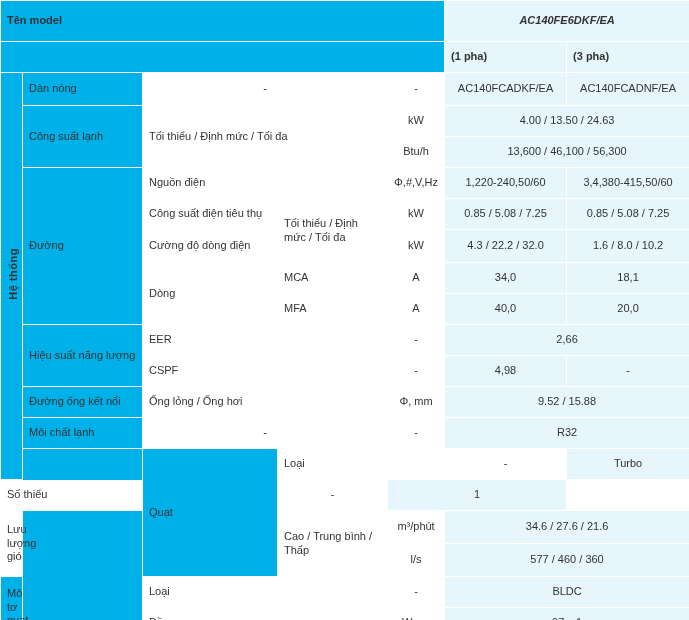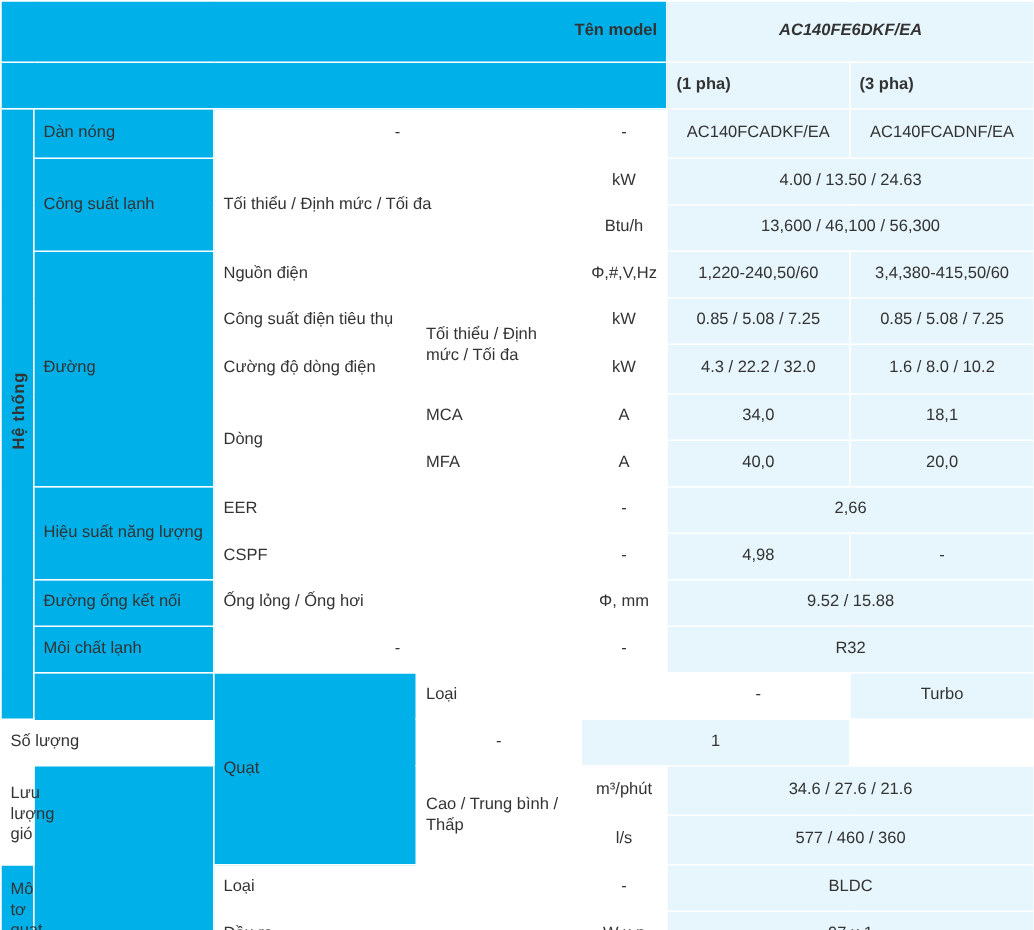--- a/index.html
+++ b/index.html
@@ -23,21 +23,21 @@
     font-size: 11px;
     color: #333333;
     padding: 3px 6px;
     vertical-align: middle;
     line-height: 1.25;
   }
   
   .hdr-model {
     background: #00b0e8;
     color: #ffffff;
-    text-align: right;
+    text-align: left;
     font-size: 13px;
     font-weight: bold;
   }
   .hdr-code {
     background: #e6f6fc;
     color: #0a8cbd;
     text-align: center;
     font-size: 13px;
     font-weight: bold;
     font-style: italic;
@@ -208,21 +208,21 @@
   </tr>
 
   <tr>
     <td class="grp" rowspan="14"></td>
     <td class="cat" rowspan="4">Quạt</td>
     <td class="lbl" colspan="2" style="height:24px">Loại</td>
     <td class="unit">-</td>
     <td class="val" colspan="2">Turbo</td>
   </tr>
   <tr>
-    <td class="lbl" colspan="2" style="height:24px">Số lượng</td>
+    <td class="lbl" colspan="2" style="height:24px">Số thiểu</td>
     <td class="unit">-</td>
     <td class="val" colspan="2">1</td>
   </tr>
   <tr>
     <td class="lbl" rowspan="2">Lưu lượng gió</td>
     <td class="lbl2" rowspan="2">Cao / Trung bình / Thấp</td>
     <td class="unit" style="height:26px">m³/phút</td>
     <td class="val" colspan="2">34.6 / 27.6 / 21.6</td>
   </tr>
   <tr>

